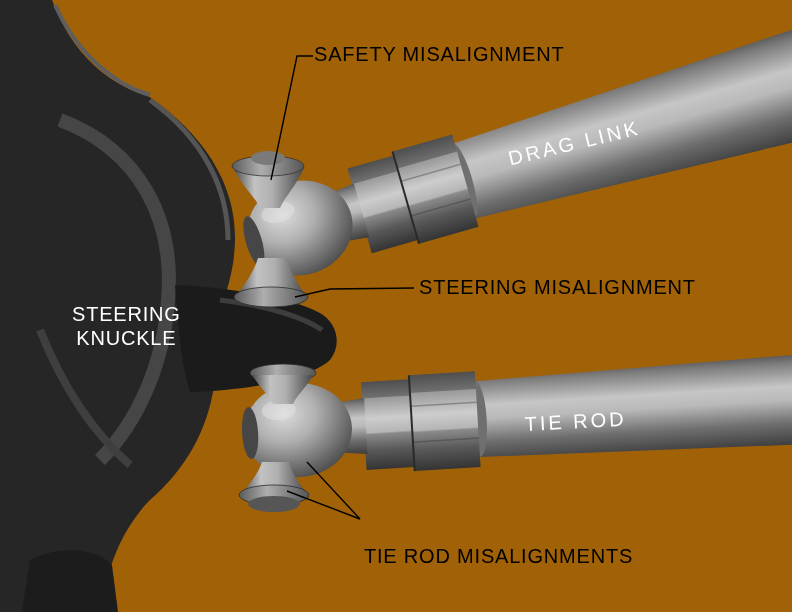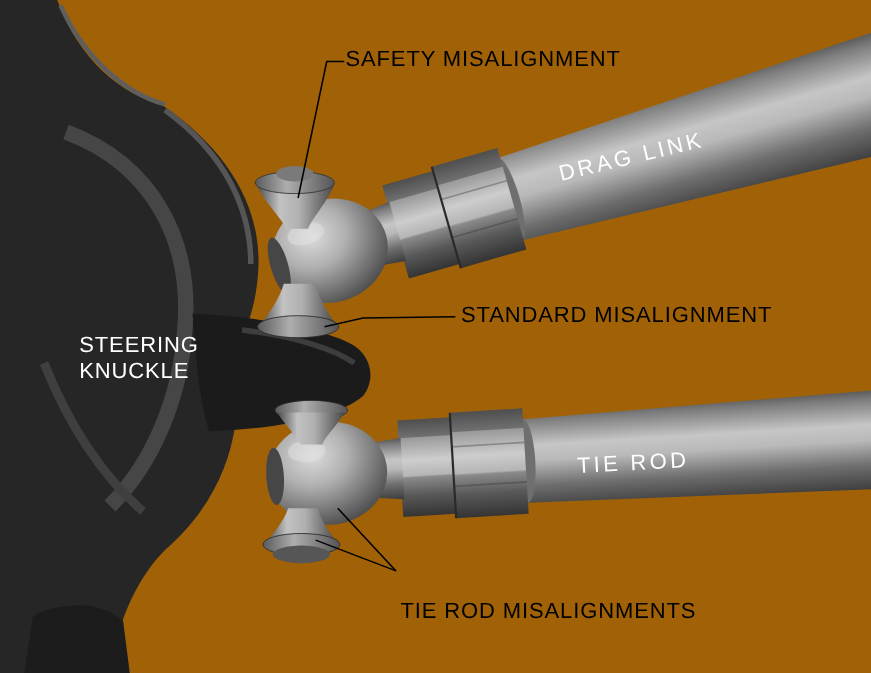--- a/index.html
+++ b/index.html
@@ -9,21 +9,21 @@
   }
   .stage svg{position:absolute;left:0;top:0;}
   .lbl{
     position:absolute;font-size:20px;color:#000;letter-spacing:.8px;
     white-space:nowrap;font-weight:400;
   }
   .on-part{color:#fff;}
   .lbl-safety{left:314px;top:43px;}
   .lbl-drag{left:506px;top:148px;transform:rotate(-13.5deg);transform-origin:left top;letter-spacing:3px;}
   .lbl-standard{left:419px;top:276px;}
-  .lbl-knuckle{left:72px;top:302px;line-height:1.2;font-size:20px;}
+  .lbl-knuckle{left:72px;top:302px;line-height:1.2;font-size:20px;text-align:center;}
   .lbl-knuckle span{display:block;}
   .lbl-tierod{left:524px;top:413px;transform:rotate(-3deg);transform-origin:left top;letter-spacing:3px;}
   .lbl-tiemis{left:364px;top:511px;margin-top:34px;}
 </style>
 </head>
 <body>
 
 <div class="stage">
 
   <svg width="792" height="612" viewBox="0 0 792 612">
@@ -141,21 +141,21 @@
       <polyline points="414,288 330,289 295,297"></polyline>
       <line x1="360" y1="519" x2="307" y2="462"></line>
       <line x1="360" y1="519" x2="287" y2="491"></line>
     </g>
   </svg>
 
   <div class="lbl lbl-safety">SAFETY MISALIGNMENT</div>
 
   <div class="lbl lbl-drag on-part">DRAG LINK</div>
 
-  <div class="lbl lbl-standard">STANDARD MISALIGNMENT</div>
+  <div class="lbl lbl-standard">STEERING MISALIGNMENT</div>
 
   <div class="lbl lbl-knuckle on-part">
     <span>STEERING</span>
     <span>KNUCKLE</span>
   </div>
 
   <div class="lbl lbl-tierod on-part">TIE ROD</div>
 
   <div class="lbl lbl-tiemis">TIE ROD MISALIGNMENTS</div>
 

